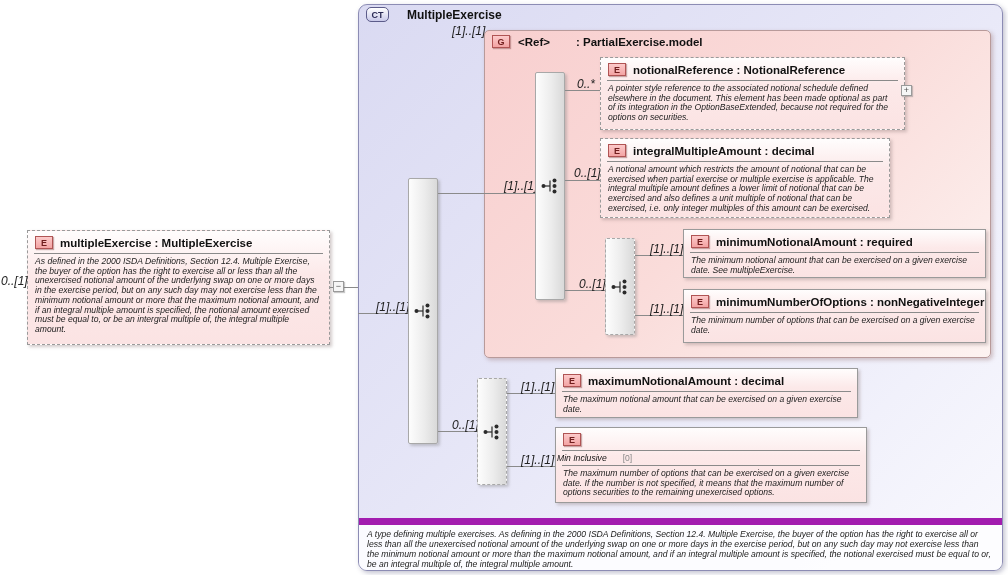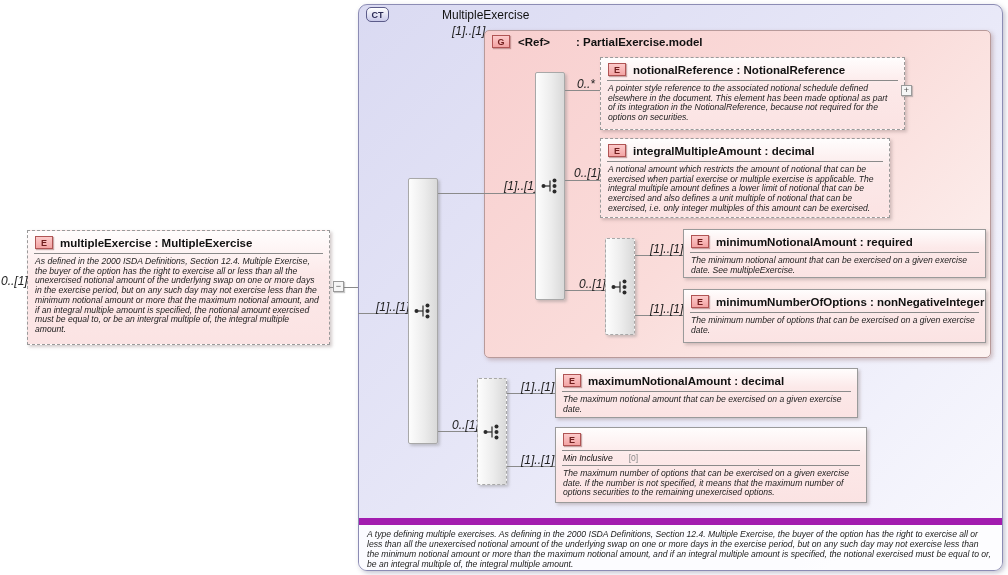--- a/index.html
+++ b/index.html
@@ -4,25 +4,25 @@
 <style>
   * { margin:0; padding:0; box-sizing:border-box; }
   html,body { background:#ffffff; font-family:"Liberation Sans", sans-serif; }
   .canvas { position:relative; width:1008px; height:575px; background:#ffffff; overflow:hidden; }
 
   
   .ct-container { position:absolute; left:358px; top:4px; width:645px; height:567px;
     border:1px solid #8c8cb4; border-radius:9px;
     background:linear-gradient(135deg,#dadaf2 0%,#e6e6f7 45%,#f9f9fe 100%);
     box-shadow:2px 2px 5px rgba(120,120,150,.45); }
-  .ct-header { position:absolute; left:366px; top:7px; display:flex; align-items:center; gap:5px; }
+  .ct-header { position:absolute; left:366px; top:7px; display:flex; align-items:center; gap:18px; }
   .ct-icon { width:23px; height:15px; border:1px solid #5c5c8a; border-radius:5px;
     background:linear-gradient(#ffffff,#c9c9e9); color:#2a2a55; font-size:9px; font-weight:bold;
     display:flex; align-items:center; justify-content:center; }
-  .ct-title { font-size:12px; font-weight:normal; color:#111;margin-left:48px; }
+  .ct-title { font-size:12px; font-weight:bold; color:#111; }
   .ct-annotation { position:absolute; left:359px; top:518px; width:643px; height:52px;
     border-top:7px solid #a21caf; background:rgba(253,253,255,.92);
     border-radius:0 0 8px 8px; padding:4px 10px 0 8px;
     font-size:8.6px; font-style:italic; line-height:1.18; color:#222; }
 
   
   .g-box { position:absolute; left:484px; top:30px; width:507px; height:328px;
     border:1px solid #b89a9a; border-radius:5px;
     background:linear-gradient(135deg,#f8cfcf 0%,#fadcda 50%,#fdf3f1 100%);
     box-shadow:2px 2px 4px rgba(150,110,110,.4); }
@@ -35,21 +35,21 @@
     background:linear-gradient(180deg,#fffdfd 0%,#fce9e9 38%,#fbe3e3 100%);
     box-shadow:2px 2px 3px rgba(140,120,120,.38); }
   .ebox.dashed { border-style:dashed; }
   .ehead { display:flex; align-items:center; gap:7px; padding:5px 7px 4px 7px; cursor:default; }
   .ename { font-size:11.5px; font-weight:bold; color:#111; white-space:nowrap; }
   .eicon, .gicon { width:18px; height:13px; border:1px solid #b05454; flex:0 0 auto;
     background:linear-gradient(#fccaca,#f3a3a3); color:#701d1d; font-size:9px; font-weight:bold;
     display:flex; align-items:center; justify-content:center; box-shadow:1px 1px 1px rgba(150,90,90,.5); }
   .esep { border-top:1px solid #8a8a8a; margin:0 6px; }
   .edesc { padding:3px 7px 4px 7px; font-size:8.6px; font-style:italic; line-height:1.13; color:#222; }
-  .efacet { display:flex; align-items:center; padding:2px 7px 2px 7px; font-size:8.6px; }
+  .efacet { display:flex; align-items:center; padding:2px 7px 2px 1px; font-size:8.6px; }
   .efacet .fname { font-style:italic; color:#111; }
   .efacet .fval { color:#8a8a8a; margin-left:16px; }
 
   
   .seqbox { position:absolute; width:30px; border:1px solid #a8a8a8; border-radius:2px;
     background:linear-gradient(90deg,#fdfdfd 0%,#ececec 55%,#d9d9d9 100%);
     box-shadow:2px 2px 3px rgba(130,130,130,.4);
     display:flex; align-items:center; justify-content:center; }
   .seqbox.dashed { border-style:dashed; }
 
@@ -119,21 +119,21 @@
   </div>
 
   <div class="hline" style="left:565px; top:90px; width:35px;"></div>
   <div class="card" style="left:577px; top:77px;">0..*</div>
   <div class="ebox dashed" style="left:600px; top:57px; width:305px; height:73px;">
     <div class="ehead">
       <span class="eicon">E</span>
       <span class="ename">notionalReference : NotionalReference</span>
     </div>
     <div class="esep"></div>
-    <div class="edesc">A pointer style reference to the associated notional schedule defined elsewhere in the document. This element has been made optional as part of its integration in the NotionalReference, because not required for the options on securities.</div>
+    <div class="edesc">A pointer style reference to the associated notional schedule defined elsewhere in the document. This element has been made optional as part of its integration in the OptionBaseExtended, because not required for the options on securities.</div>
   </div>
   <div class="pmbox" style="left:901px; top:85px;">+</div>
 
   <div class="hline" style="left:565px; top:180px; width:35px;"></div>
   <div class="card" style="left:574px; top:166px;">0..[1]</div>
   <div class="ebox dashed" style="left:600px; top:138px; width:290px; height:80px;">
     <div class="ehead">
       <span class="eicon">E</span>
       <span class="ename">integralMultipleAmount : decimal</span>
     </div>

